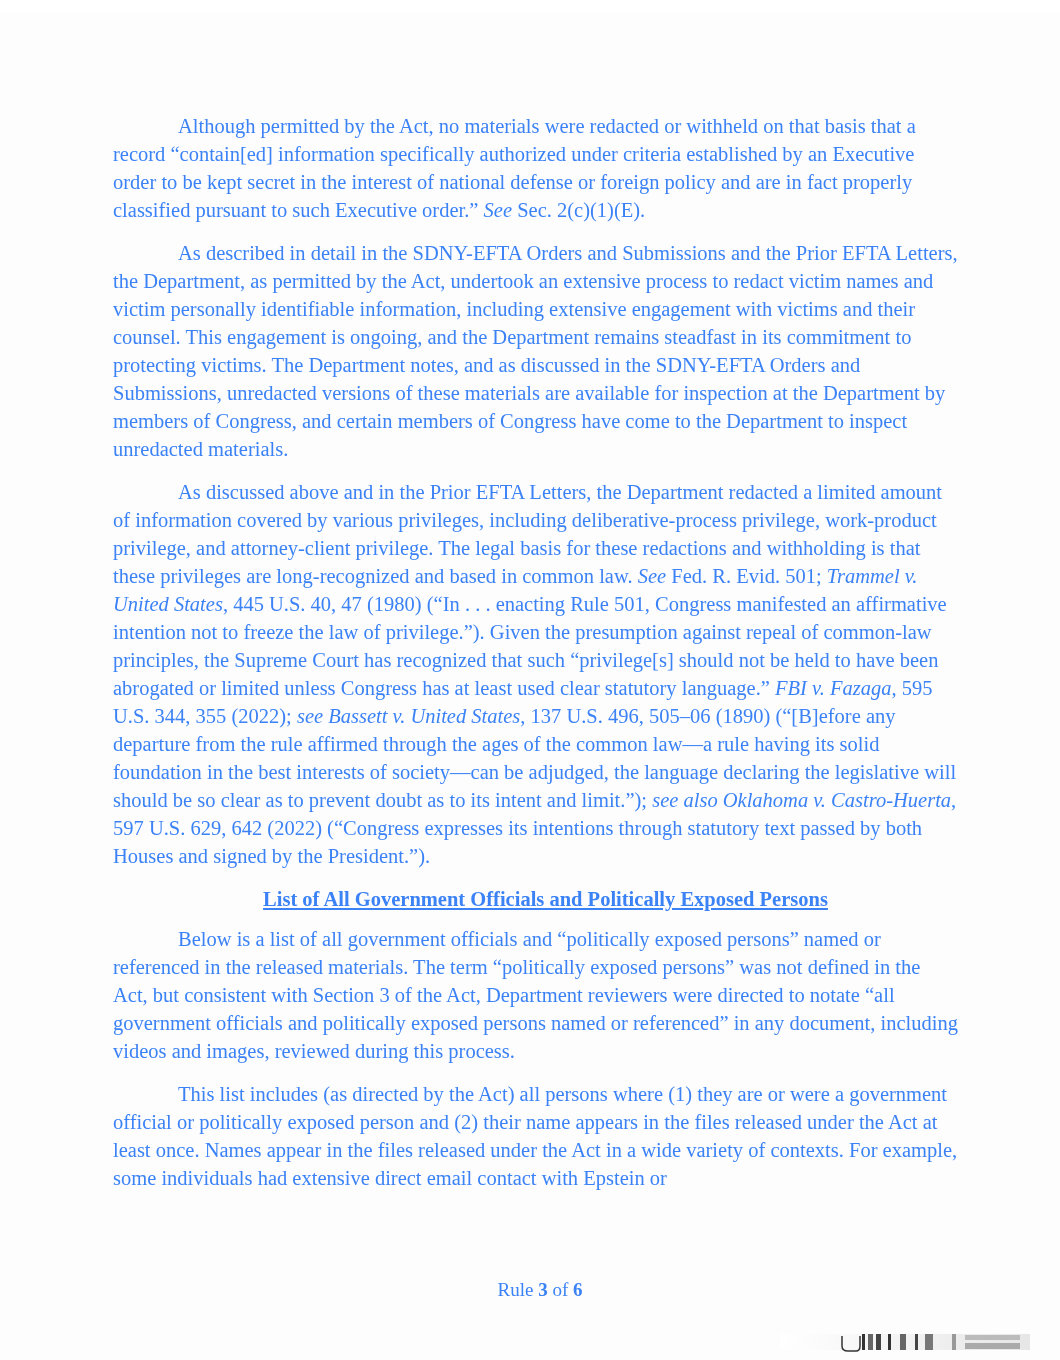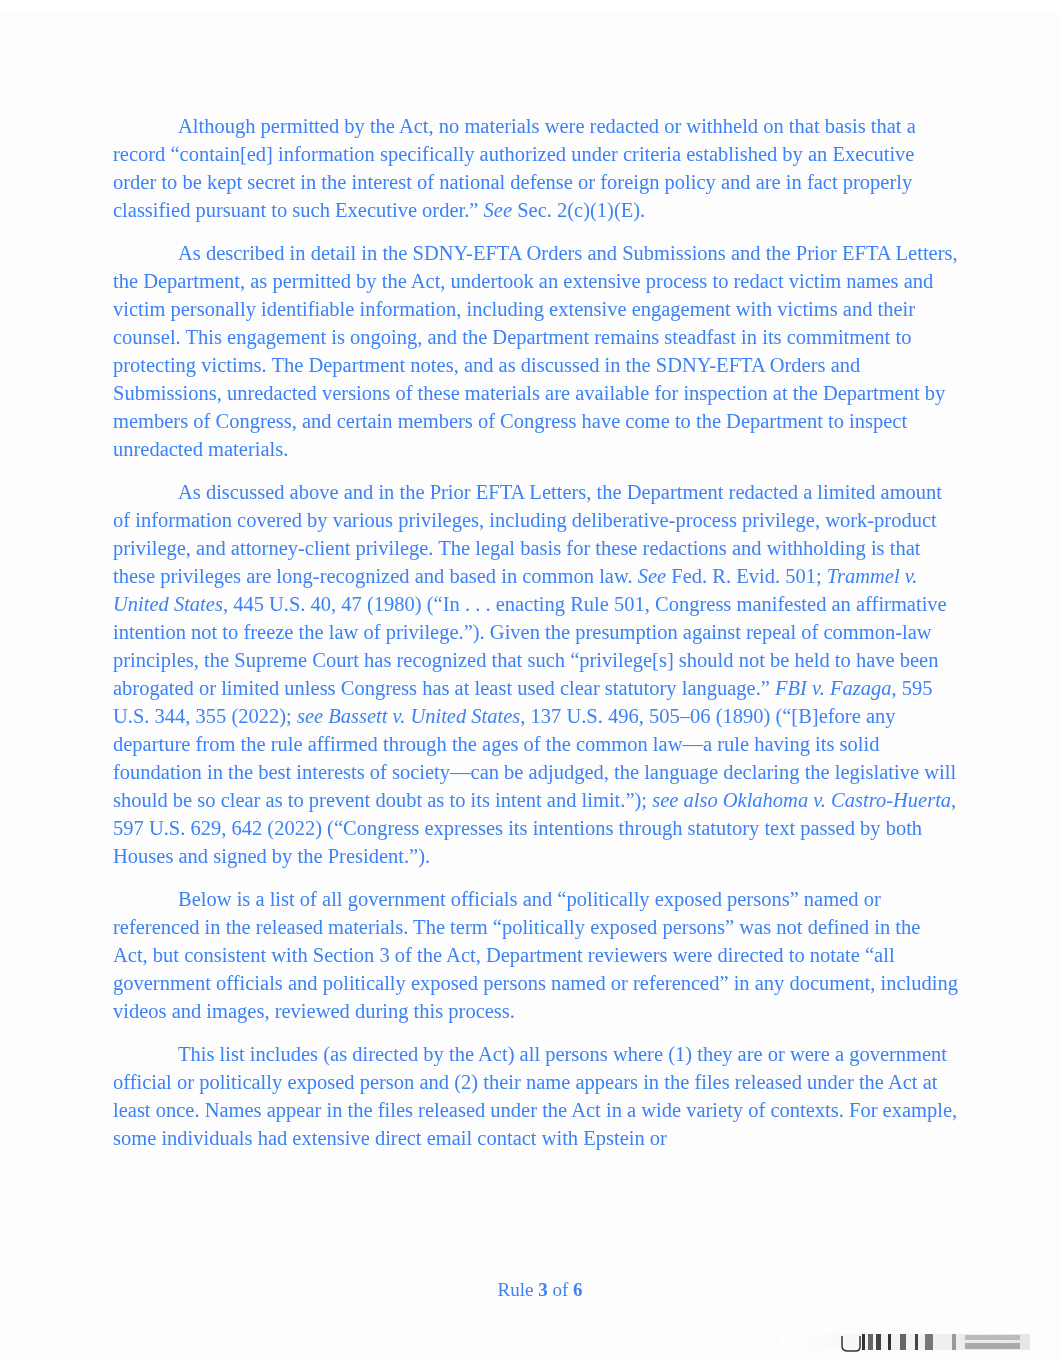--- a/index.html
+++ b/index.html
@@ -31,20 +31,21 @@
 </head>
 <body>
 
 <div class="page">
   <div class="body-text" style="top:100px;">
     <div id="paras-a">
         <p><span>Although permitted by the Act, no materials were redacted or withheld on that basis that a record “contain[ed] information specifically authorized under criteria established by an Executive order to be kept secret in the interest of national defense or foreign policy and are in fact properly classified pursuant to such Executive order.” </span><i>See</i><span> Sec. 2(c)(1)(E).</span></p>
         <p><span>As described in detail in the SDNY-EFTA Orders and Submissions and the Prior EFTA Letters, the Department, as permitted by the Act, undertook an extensive process to redact victim names and victim personally identifiable information, including extensive engagement with victims and their counsel. This engagement is ongoing, and the Department remains steadfast in its commitment to protecting victims. The Department notes, and as discussed in the SDNY-EFTA Orders and Submissions, unredacted versions of these materials are available for inspection at the Department by members of Congress, and certain members of Congress have come to the Department to inspect unredacted materials.</span></p>
         <p><span>As discussed above and in the Prior EFTA Letters, the Department redacted a limited amount of information covered by various privileges, including deliberative-process privilege, work-product privilege, and attorney-client privilege. The legal basis for these redactions and withholding is that these privileges are long-recognized and based in common law. </span><i>See</i><span> Fed. R. Evid. 501; </span><i>Trammel v. United States</i><span>, 445 U.S. 40, 47 (1980) (“In . . . enacting Rule 501, Congress manifested an affirmative intention not to freeze the law of privilege.”). Given the presumption against repeal of common-law principles, the Supreme Court has recognized that such “privilege[s] should not be held to have been abrogated or limited unless Congress has at least used clear statutory language.” </span><i>FBI v. Fazaga</i><span>, 595 U.S. 344, 355 (2022); </span><i>see Bassett v. United States</i><span>, 137 U.S. 496, 505–06 (1890) (“[B]efore any departure from the rule affirmed through the ages of the common law—a rule having its solid foundation in the best interests of society—can be adjudged, the language declaring the legislative will should be so clear as to prevent doubt as to its intent and limit.”); </span><i>see also Oklahoma v. Castro-Huerta</i><span>, 597 U.S. 629, 642 (2022) (“Congress expresses its  intentions through statutory text passed by both Houses and signed by the President.”).</span></p>
       </div>
+    <div class="heading">List of All Government Officials and Politically Exposed Persons</div>
     <div id="paras-b">
         <p><span>Below is a list of all government officials and “politically exposed persons” named or referenced in the released materials. The term “politically exposed persons” was not defined in the Act, but consistent with Section 3 of the Act, Department reviewers were directed to notate “all government officials and politically exposed persons named or referenced” in any document, including videos and images, reviewed during this process.</span></p>
         <p><span>This list includes (as directed by the Act) all persons where (1) they are or were a government official or politically exposed person and (2) their name appears in the files released under the Act at least once. Names appear in the files released under the Act in a wide variety of contexts. For example, some individuals had extensive direct email contact with Epstein or</span></p>
       </div>
   </div>
 
   <div class="footer">
     <span>Rule </span><b>3</b><span> of </span><b>6</b>
   </div>
 

